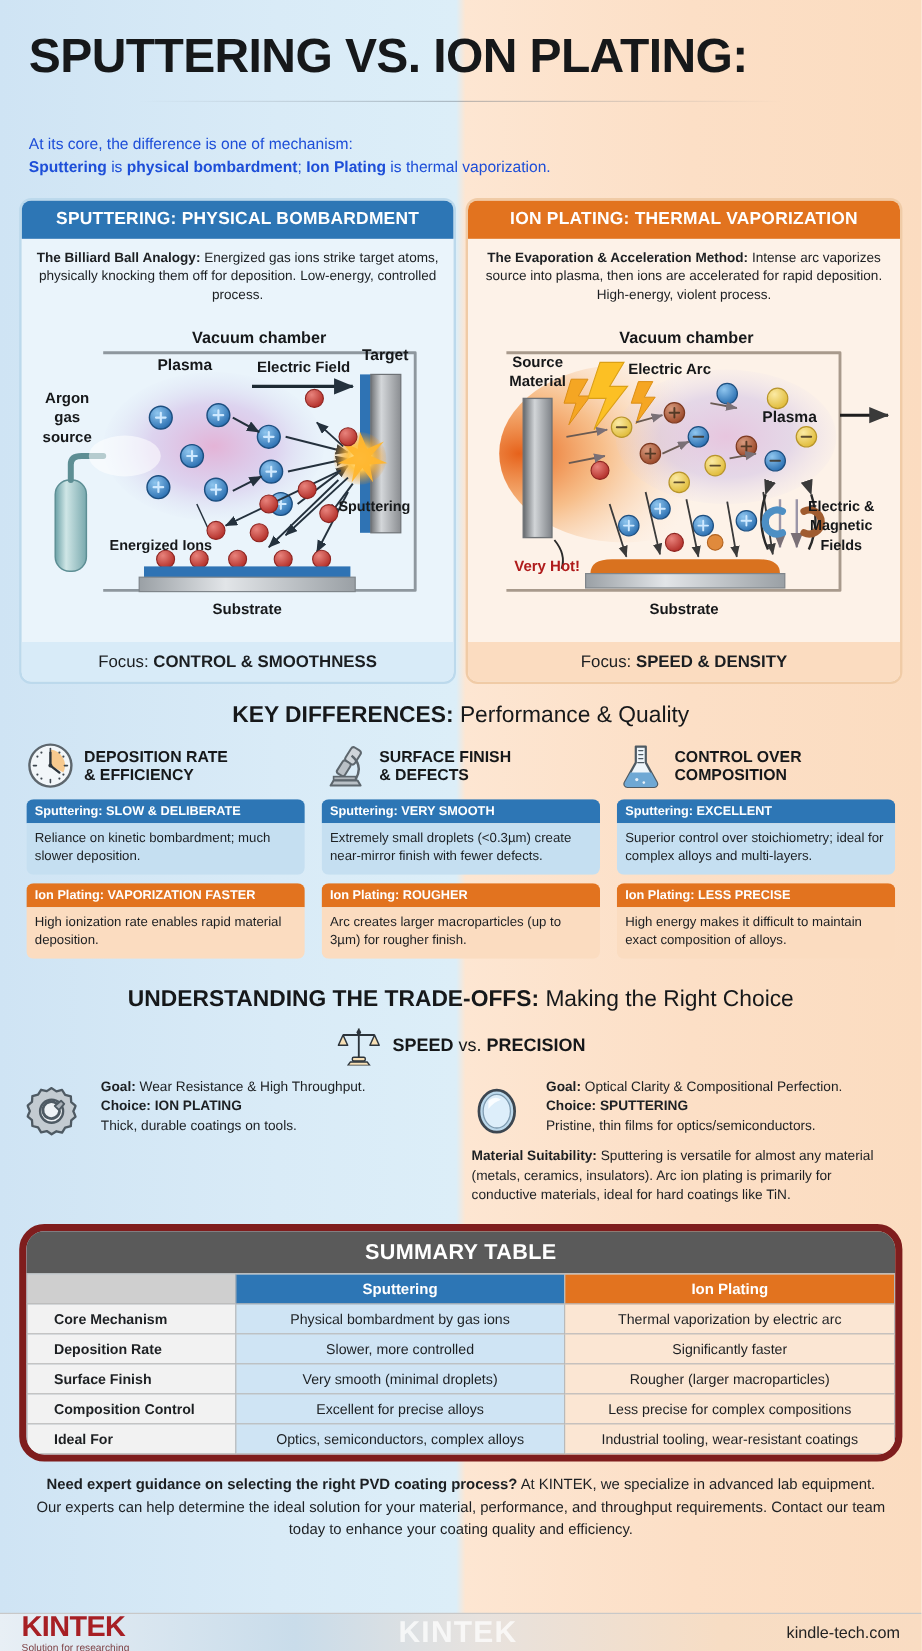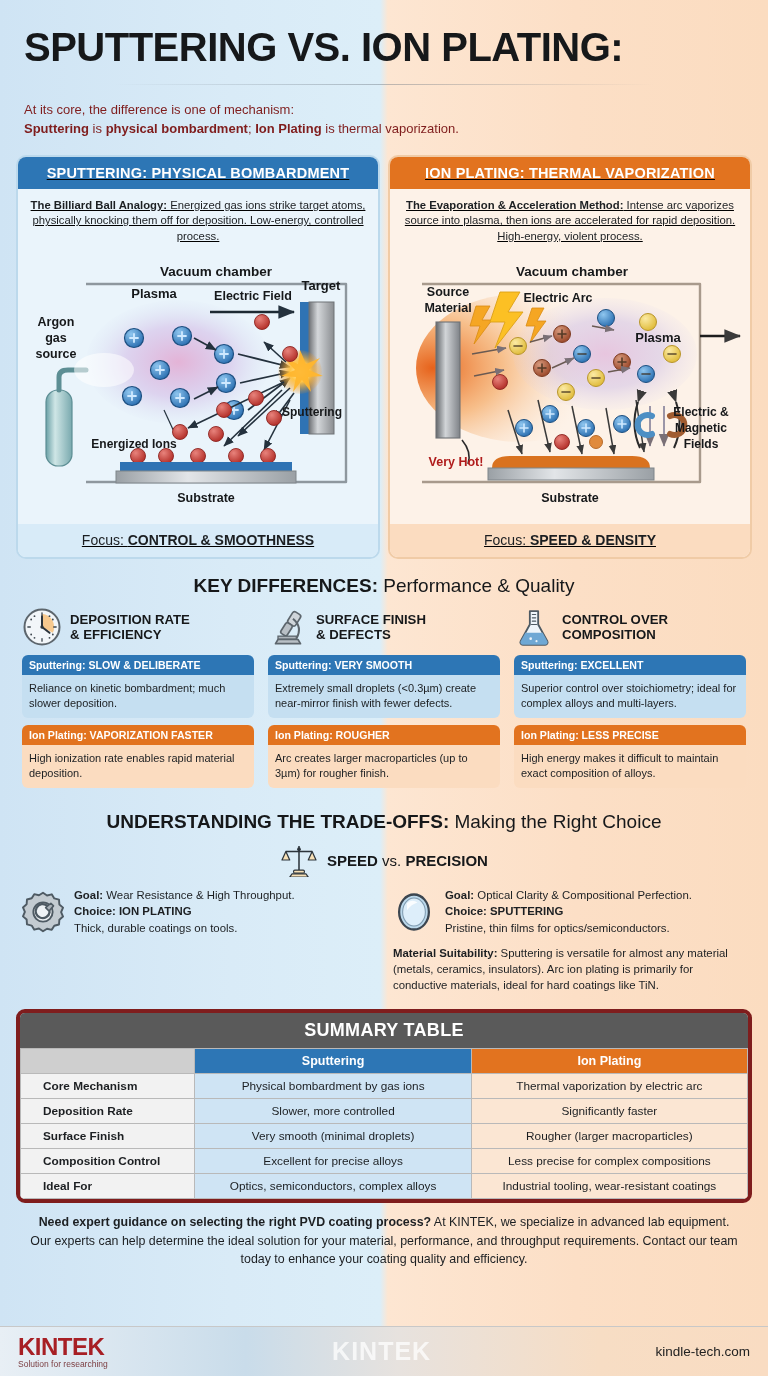--- a/index.html
+++ b/index.html
@@ -28,25 +28,25 @@
     color: #16181a; line-height: 1.06;
   }
   .title-sub {
     font-size: 26px; font-weight: 400; color: #1d2023;
     margin-top: 6px; line-height: 1.15;
   }
   .rule {
     height: 1px; margin: 16px auto 0; width: 540px;
     background: linear-gradient(to right, rgba(120,130,140,0), rgba(110,120,130,.45), rgba(120,130,140,0));
   }
-  .intro { margin-top: 16px; font-size: 13px; color: #7f1d1d; line-height: 1.45; }
+  .intro { margin-top: 26px; font-size: 13px; color: #1d4ed8; line-height: 1.45; }
   .intro b { font-weight: 700; }
 
   
-  .panels { display: flex; gap: 8px; padding: 16px 16px 0; text-decoration: underline; }
+  .panels { display: flex; gap: 8px; padding: 16px 16px 0; }
   .panel { flex: 1; border-radius: 10px; overflow: hidden; position: relative; }
   .panel.blue { background: #eaf4fb; border: 2px solid #bcd9ec; }
   .panel.orange { background: #fdf2e8; border: 2px solid #f0cba6; }
   .panel-head {
     color: #fff; font-size: 14.5px; font-weight: 700; text-align: center;
     padding: 8px 4px; letter-spacing: .2px;
   }
   .panel.blue .panel-head { background: #2d76b5; }
   .panel.orange .panel-head { background: #e2731f; }
   .panel-desc {
@@ -92,31 +92,31 @@
 
   
   .scale-row {
     display: flex; align-items: center; justify-content: center;
     gap: 9px; margin: 2px 0 10px;
   }
   .scale-label { font-size: 15px; color: #16181a; }
   .scale-label b { font-weight: 700; }
   .to-cols { display: flex; gap: 18px; padding: 0 22px; }
   .to-col { flex: 1; }
-  .to-goal { display: flex; gap: 10px; align-items: center; }
+  .to-goal { display: flex; gap: 20px; align-items: flex-end; }
   .to-icon { width: 42px; height: 42px; flex: 0 0 42px; margin-top: 1px; }
   .to-text { font-size: 11.4px; line-height: 1.42; color: #1c1f22; }
   .to-text b { font-weight: 700; }
   .to-note { font-size: 11.4px; line-height: 1.42; color: #1c1f22; margin-top: 9px; }
   .to-note b { font-weight: 700; }
 
   
   .table-wrap {
-    margin: 16px 16px 0; border-radius: 9px; overflow: hidden;
-    border: 4px solid #7f1d1d;
+    margin: 16px 16px 0; border-radius: 21px; overflow: hidden;
+    border: 6px solid #7f1d1d;
   }
   .tbl-title {
     background: #5a5a5a; color: #fff; text-align: center;
     font-size: 18px; font-weight: 700; padding: 7px 4px; letter-spacing: .3px;
   }
   table { width: 100%; border-collapse: collapse; table-layout: fixed; }
   th, td {
     font-size: 11.8px; padding: 5px 6px; border: 1px solid #b9b9b9;
     text-align: center; color: #1c1f22;
   }
@@ -127,21 +127,21 @@
   td.c-s { background: #cfe4f4; }
   td.c-i { background: #fbe6d3; }
 
   
   .cta {
     text-align: center; font-size: 12.4px; line-height: 1.48;
     color: #1c1f22; padding: 10px 30px 12px;
   }
   .cta b { font-weight: 700; }
   .footer {
-    position: absolute; left: 0; right: 0; bottom: 0; height: 50px;
+    position: absolute; left: 0; right: 0; bottom: 0; height: 32px;
     background: linear-gradient(to right, #e8eff5 0%, #c9dcea 32%, #e7e2de 52%, #f7ddc4 78%, #f9dcc2 100%);
     border-top: 1px solid #c8c8c8;
     display: flex; align-items: center; justify-content: space-between;
     padding: 0 18px; z-index: 2;
   }
   .brand { line-height: 1; }
   .brand-name {
     font-size: 24px; font-weight: 700; color: #a71f24;
     letter-spacing: -0.5px;
   }

